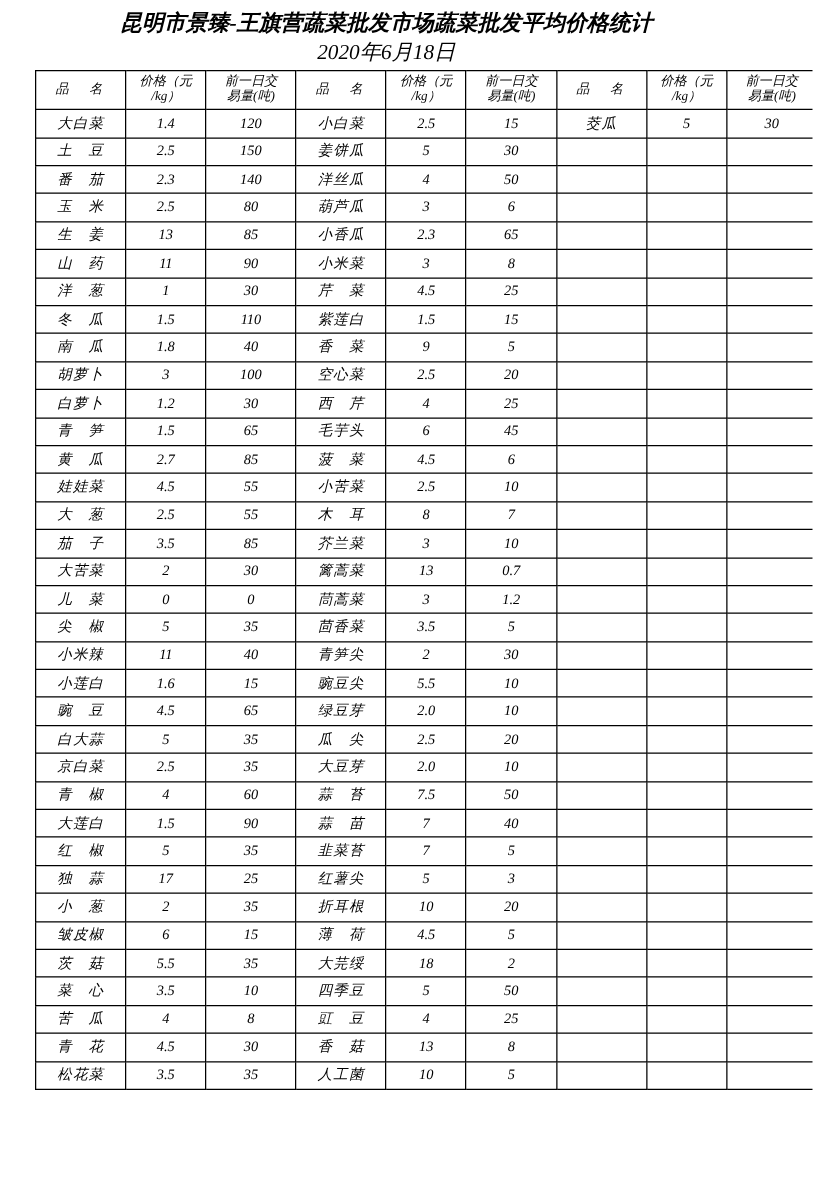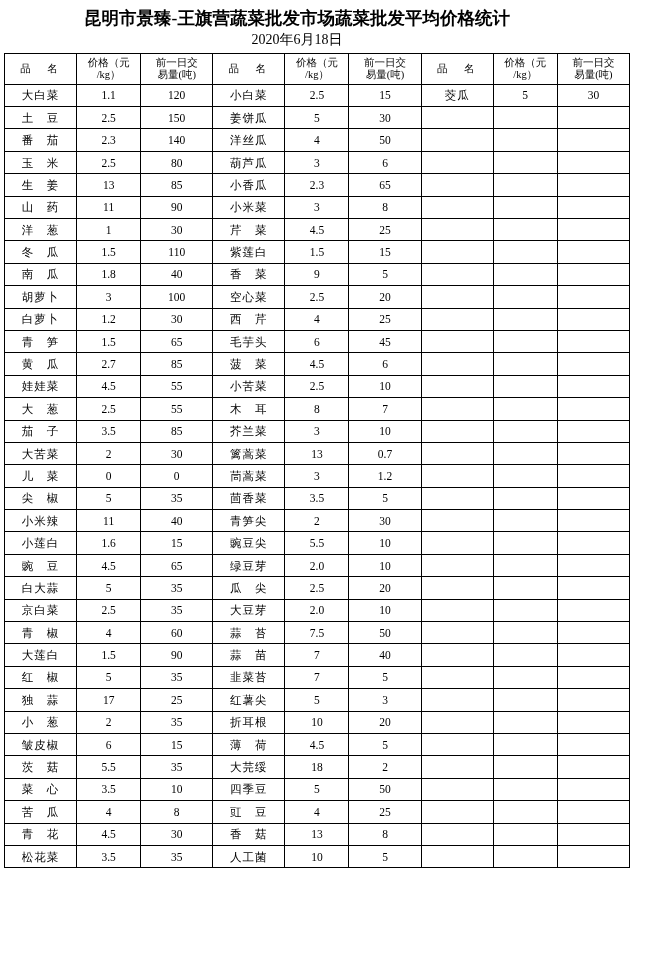--- a/index.html
+++ b/index.html
@@ -12,34 +12,35 @@
     height: 953px;
     font-family: "Liberation Serif", "DejaVu Serif", serif;
     color: #000000;
     overflow: hidden;
   }
   .page {
     width: 602px;
     height: 953px;
     position: relative;
     box-sizing: border-box;
-    padding: 6px 12px 0 4px;
+    padding: 6px 12px 0 28px;
+    font-style: italic;
   }
   .doc-title {
     text-align: center;
     font-size: 17.5px;
     font-weight: bold;
     letter-spacing: 0px;
     margin: 2px 0 2px 0;
     line-height: 1.25;
     font-family: "Liberation Serif", "DejaVu Serif", serif;
   }
   .doc-date {
     text-align: center;
-    font-size: 14px;
+    font-size: 17px;
     margin: 0 0 4px 0;
     line-height: 1.2;
   }
   table.price-table {
     border-collapse: collapse;
     width: 626px;
     table-layout: fixed;
     margin: 0 auto;
   }
   table.price-table th,
@@ -118,21 +119,21 @@
         </th>
         <th class="c-vol hdr-two">
           <span>前一日交</span><br>
           <span>易量(吨)</span>
         </th>
       </tr>
     </thead>
     <tbody id="table-body">
         <tr>
           <td class="c-name namecell">大白菜</td>
-          <td class="c-price">1.1</td>
+          <td class="c-price">1.4</td>
           <td class="c-vol">120</td>
           <td class="c-name namecell">小白菜</td>
           <td class="c-price">2.5</td>
           <td class="c-vol">15</td>
           <td class="c-name namecell">茭瓜</td>
           <td class="c-price">5</td>
           <td class="c-vol">30</td>
         </tr>
         <tr>
           <td class="c-name namecell">土　豆</td>

